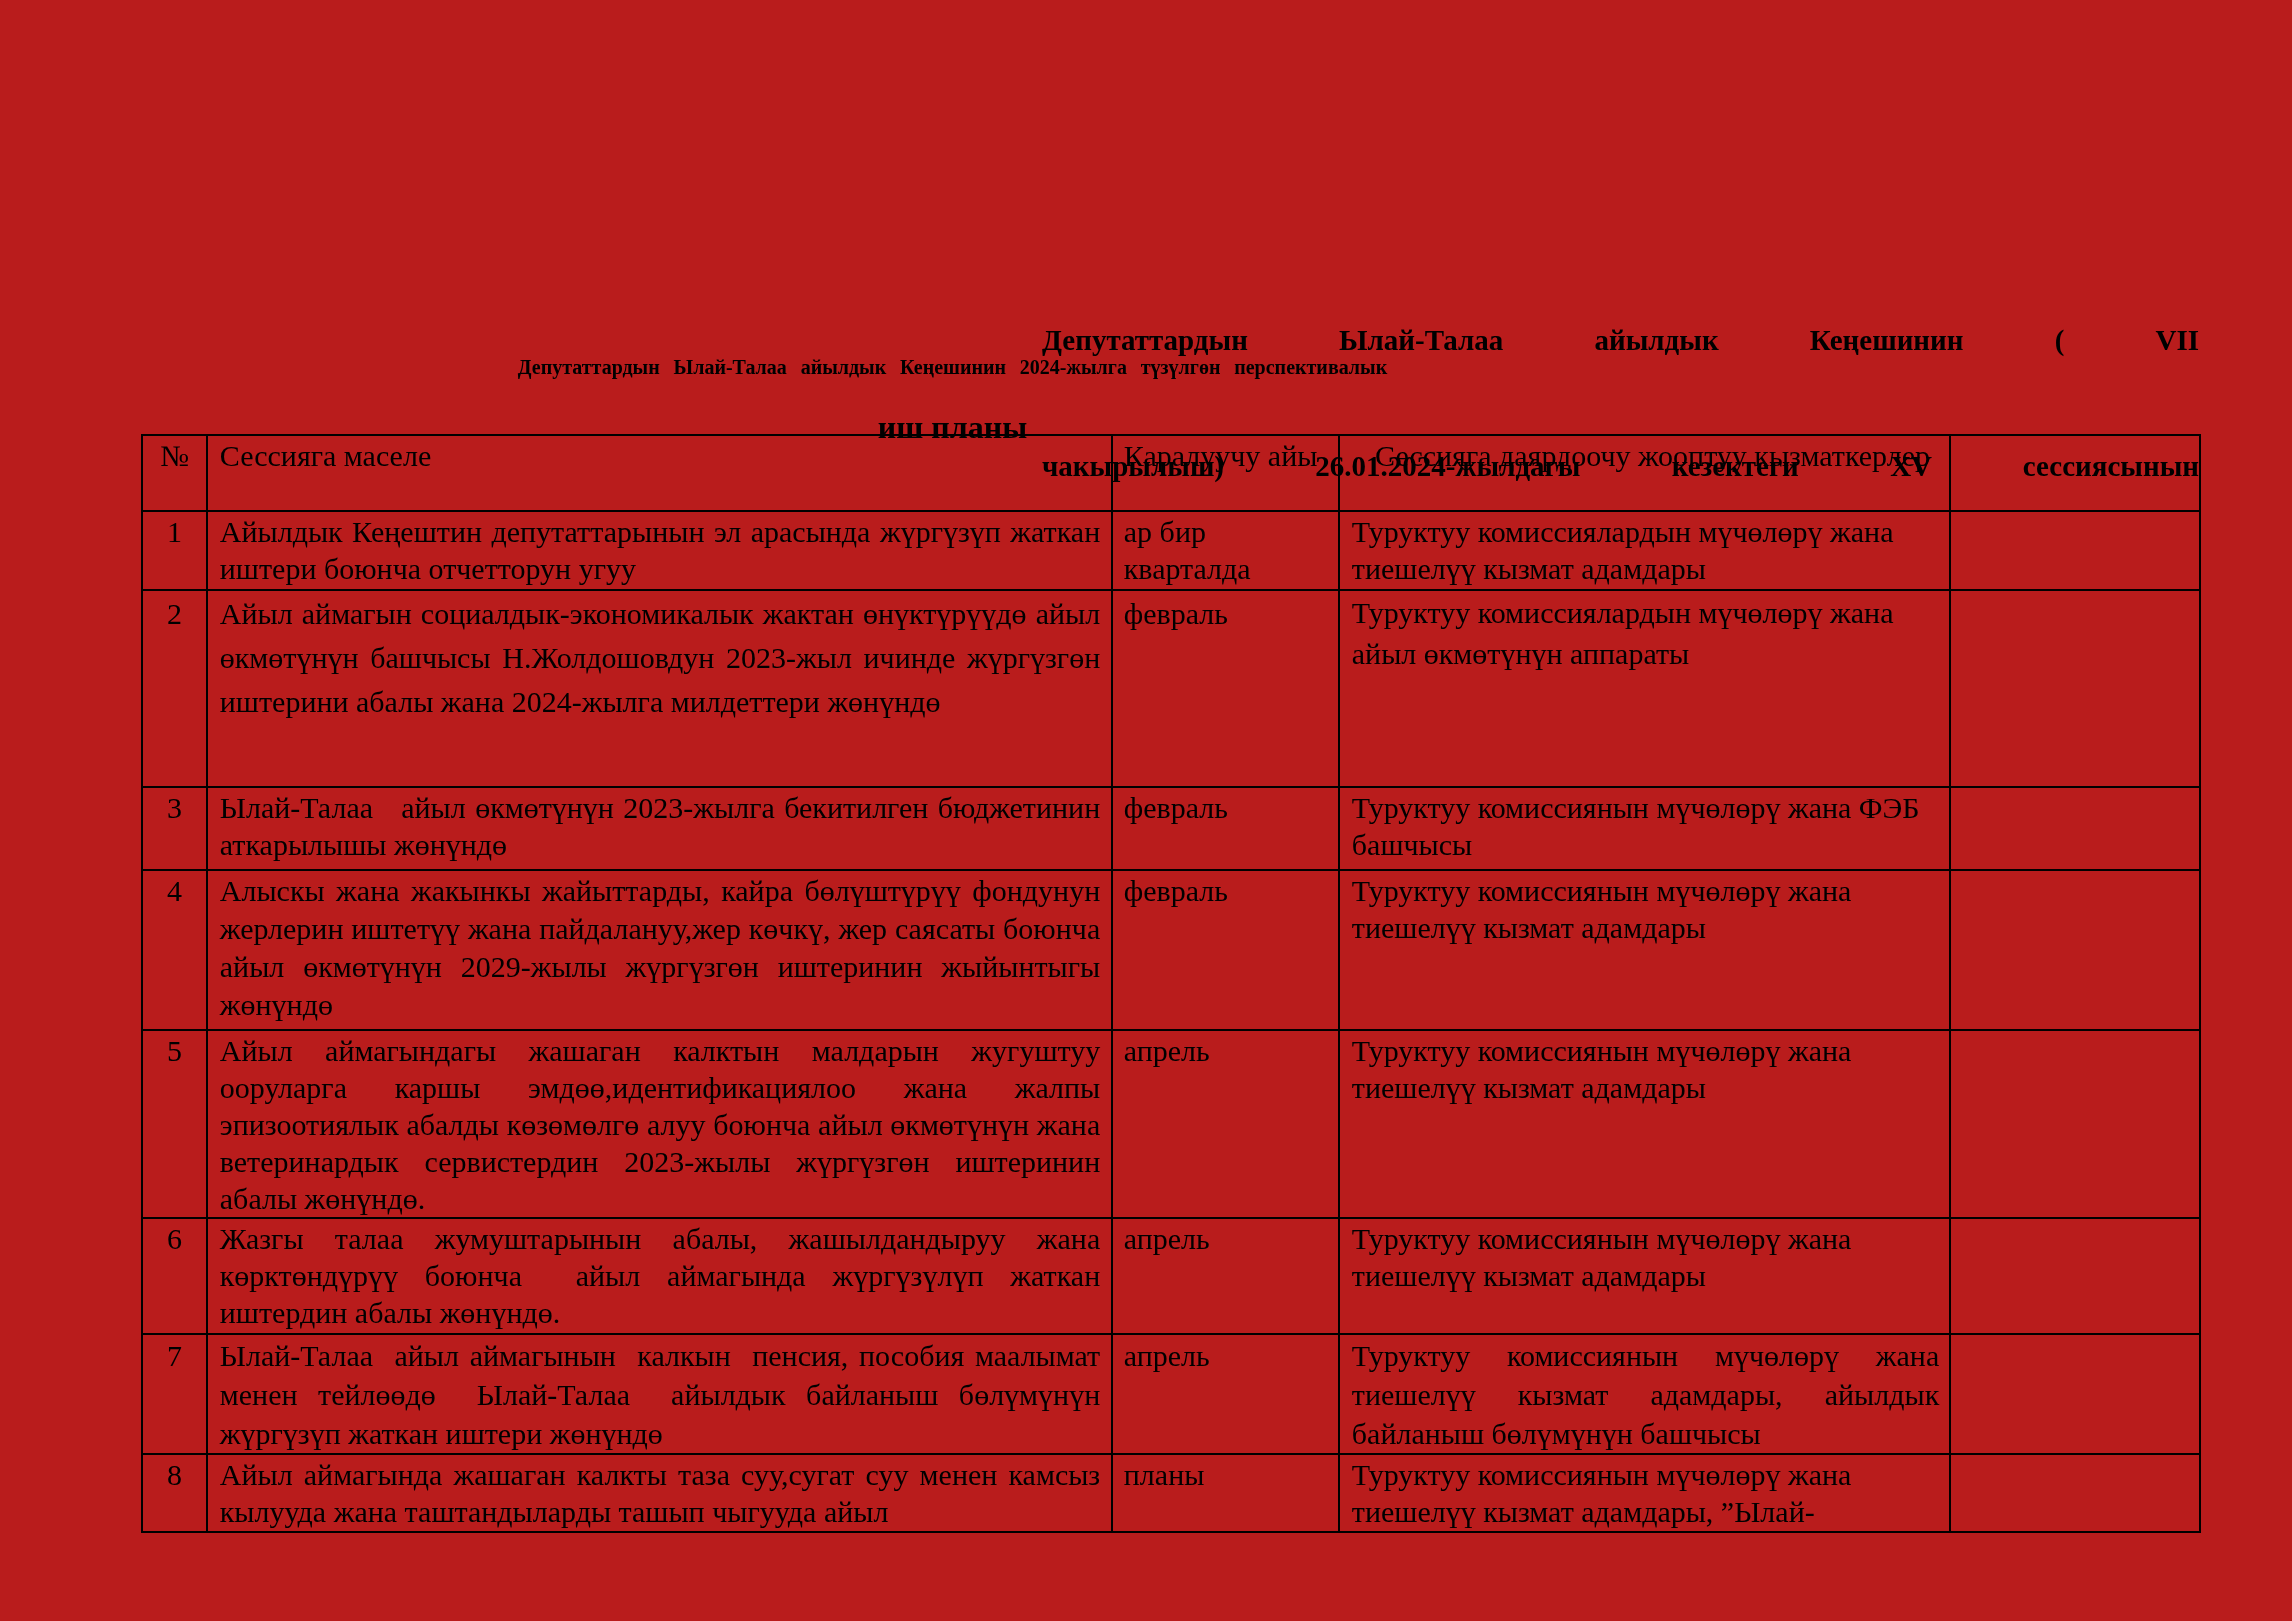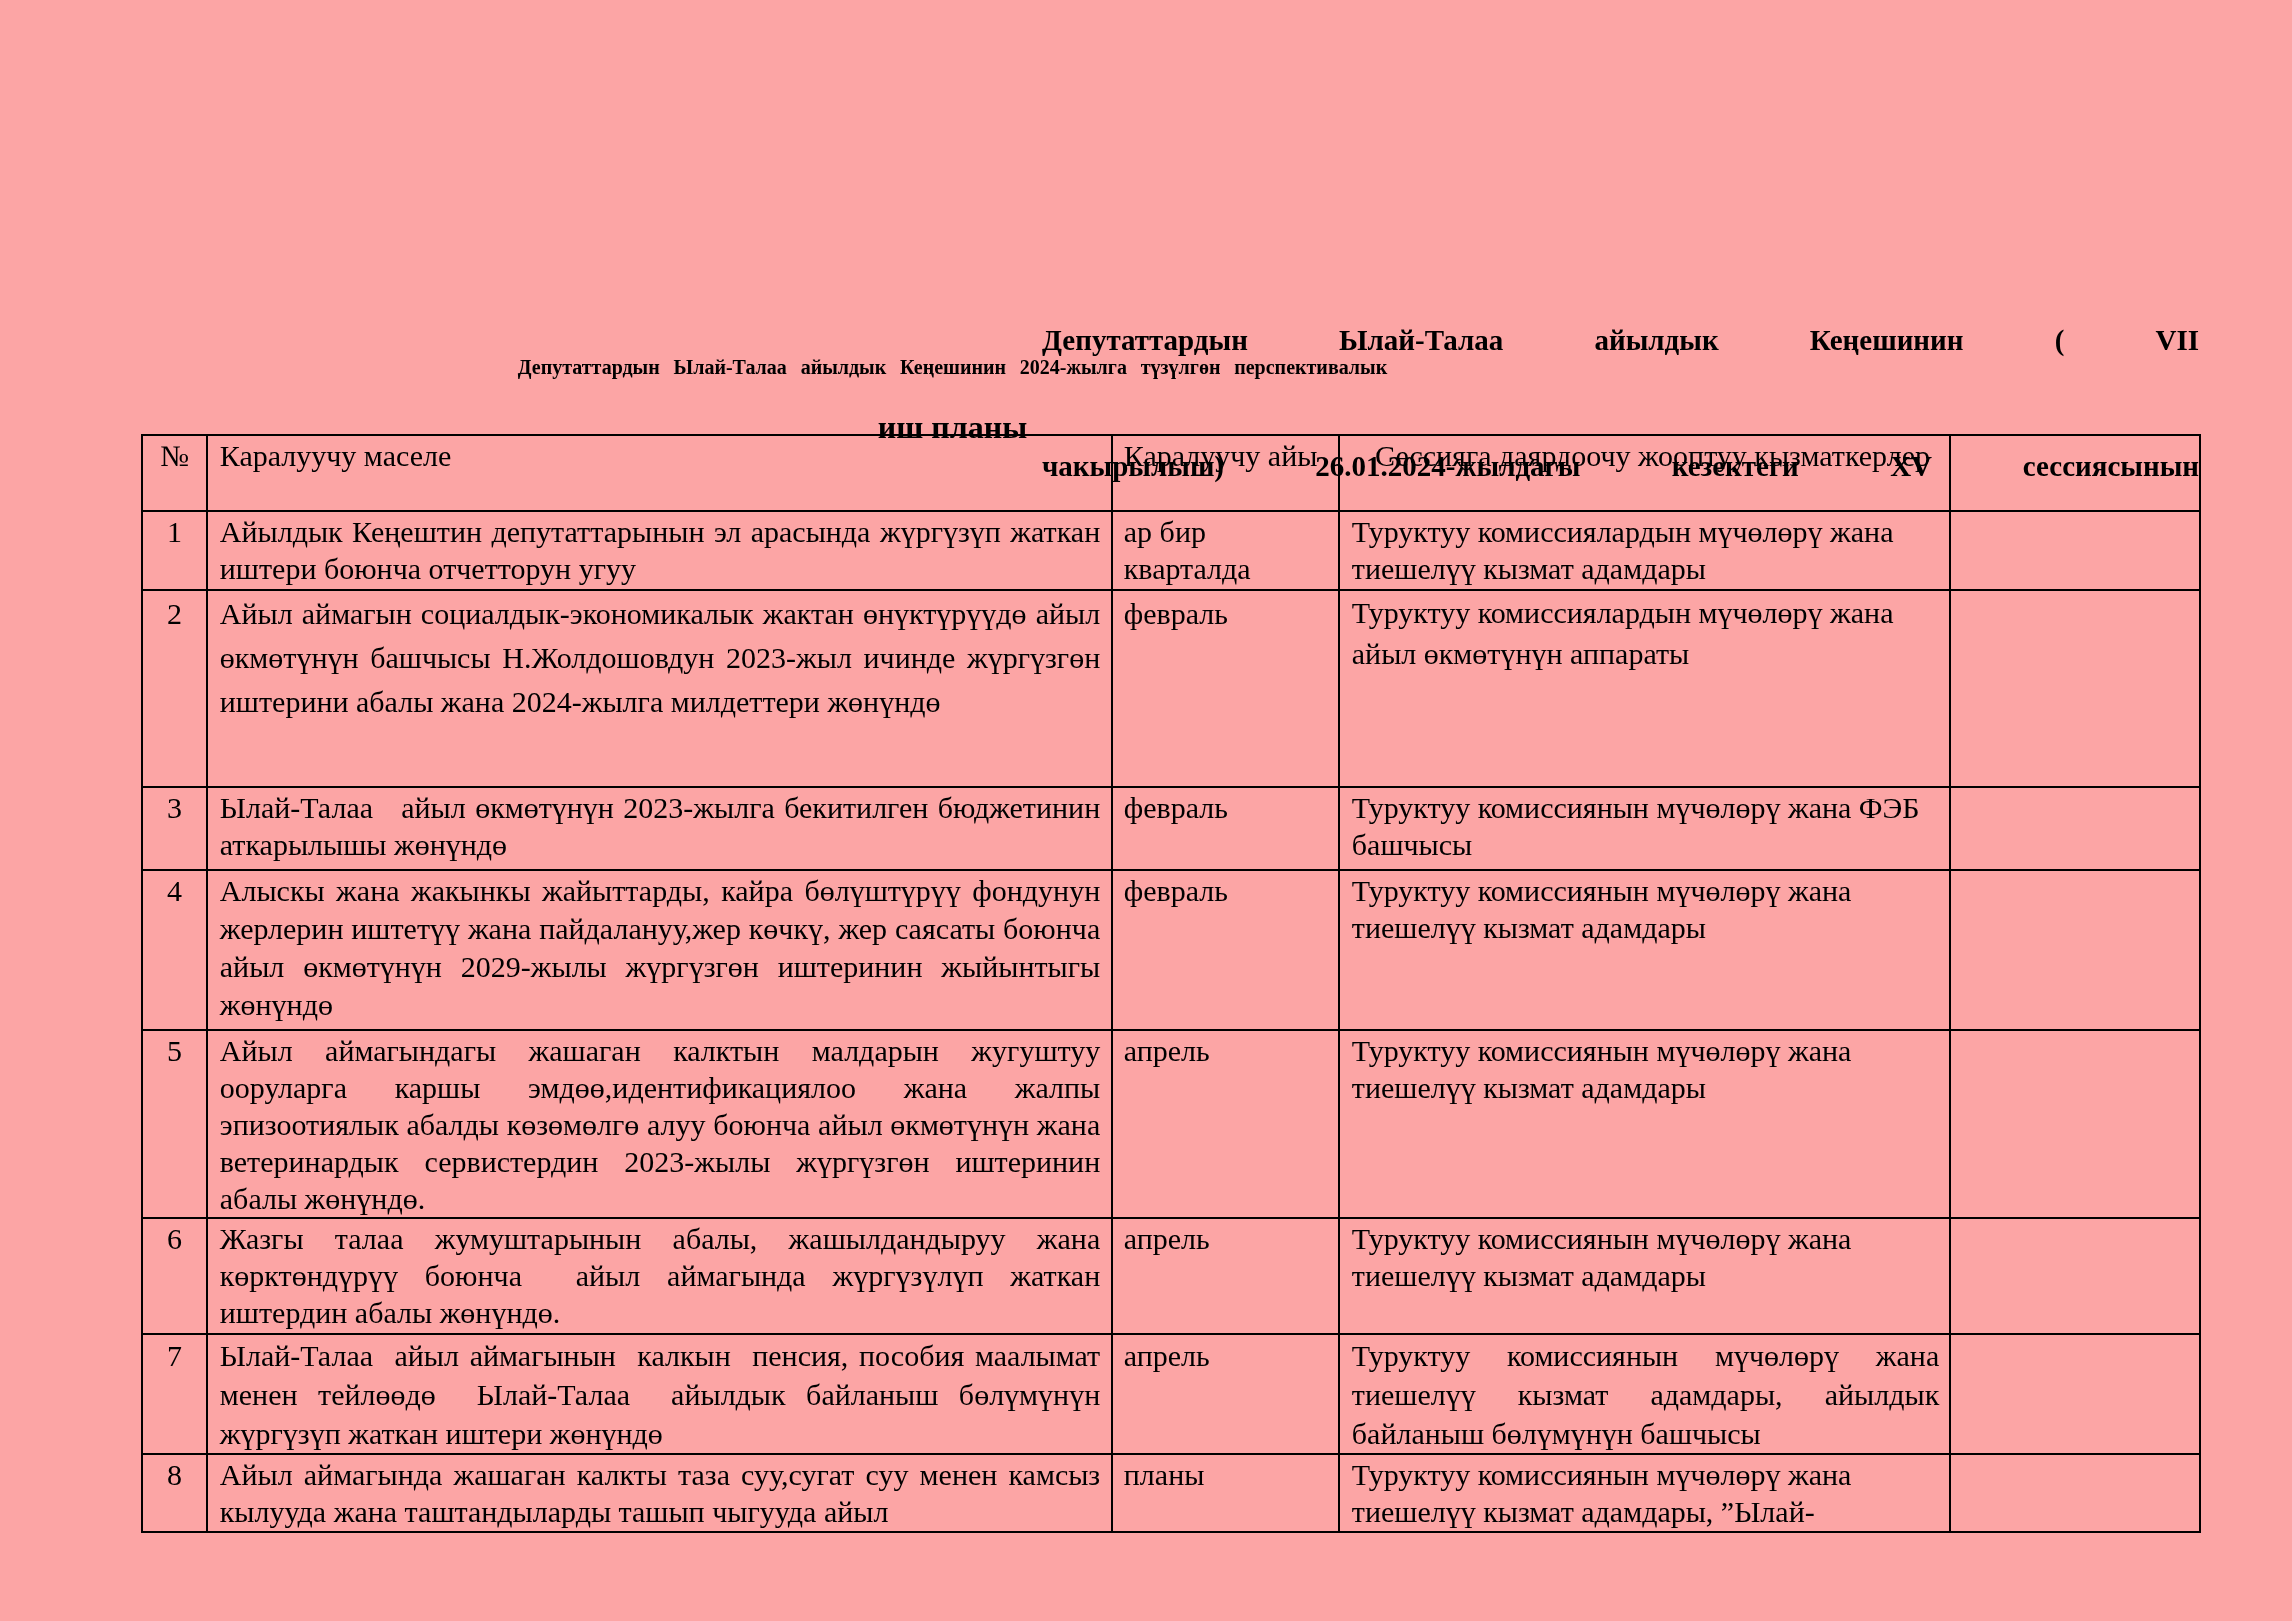--- a/index.html
+++ b/index.html
@@ -1,19 +1,19 @@
 <!DOCTYPE html>
 <html><head>
 <meta charset="utf-8">
 <style>
   html,body { margin:0; padding:0; background:#ffffff; }
   .page {
     position:relative;
     width:2293px; height:1621px;
-    background:#fca5a5;
+    background:#b91c1c;
     font-family:"Liberation Serif","DejaVu Serif",serif;
     color:#000;
     overflow:hidden;
   }
 
   
   .appendix {
     position:absolute; left:1042px; top:235px; width:1157px;
     font-size:29px; font-weight:bold; line-height:42px;
     white-space:pre-wrap;
@@ -76,21 +76,21 @@
     <colgroup>
       <col style="width:65px">
         <col style="width:905px">
         <col style="width:227px">
         <col style="width:611px">
         <col style="width:250px">
     </colgroup>
     <tbody>
       <tr class="h-hdr">
         <td class="c1">№</td>
-        <td class="c2">Каралуучу маселе</td>
+        <td class="c2">Сессияга маселе</td>
         <td class="c3">Каралуучу айы</td>
         <td class="c4 hdr4">Сессияга даярдоочу жооптуу кызматкерлер</td>
         <td class="c5"></td>
       </tr>
 
       <tr class="h-r1">
         <td class="c1">1</td>
         <td class="c2">Айылдык Кеңештин депутаттарынын эл арасында жүргүзүп жаткан иштери боюнча отчетторун угуу</td>
         <td class="c3">ар бир кварталда</td>
         <td class="c4">Туруктуу комиссиялардын мүчөлөрү жана тиешелүү кызмат адамдары</td>

